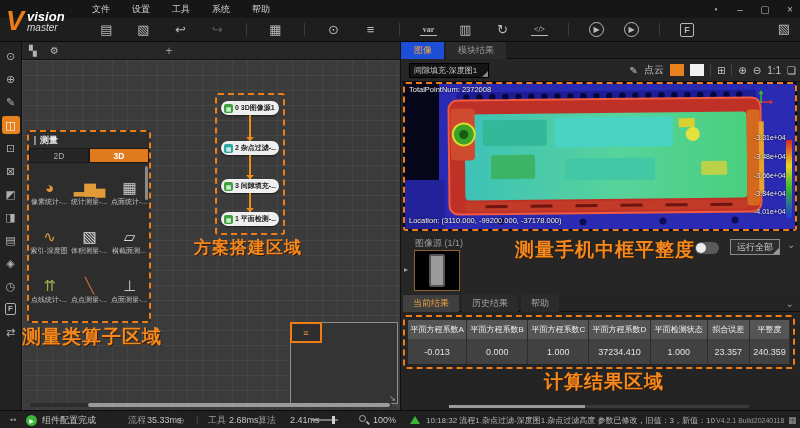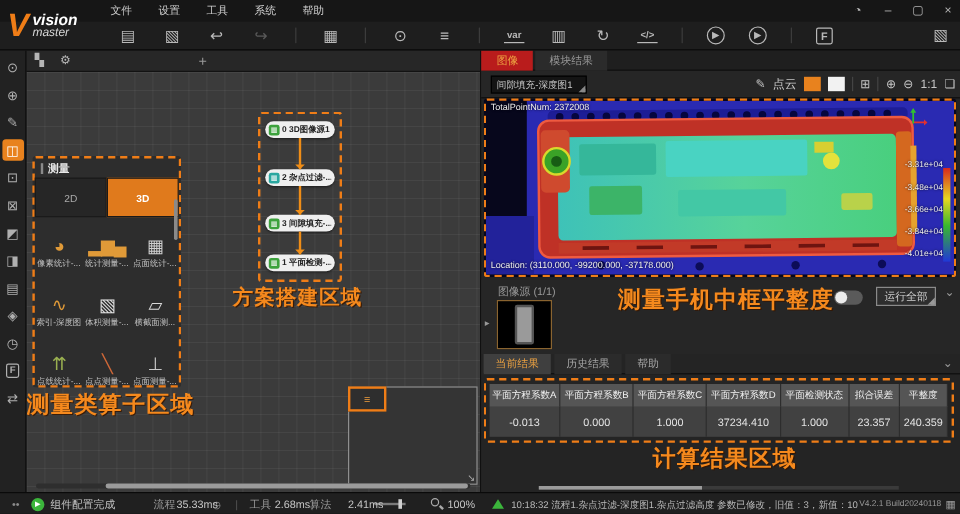--- a/index.html
+++ b/index.html
@@ -16,21 +16,21 @@
   .logo .l2{font-size:10px;font-style:italic;color:#d8d8d8;}
   .menus{position:absolute;left:92px;top:0;height:18px;display:flex;align-items:center;gap:22px;}
   .menu-item{color:#cfcfcf;font-size:9px;cursor:default;}
   .wincontrols{position:absolute;right:4px;top:0;height:18px;display:flex;align-items:center;gap:13px;}
   .wc{color:#b5b5b5;font-size:10px;width:12px;text-align:center;}
 
   
   .toolbar{position:absolute;left:0;top:18px;width:800px;height:24px;background:#1e1e1e;border-bottom:1px solid #0b0b0b;display:flex;align-items:center;z-index:25;}
   .tb-pad{width:98px;flex:0 0 auto;}
   .tb-icon{width:17px;height:17px;margin-right:20px;display:flex;align-items:center;justify-content:center;color:#b9b9b9;font-size:13px;flex:0 0 auto;}
-  .tb-icon.text{font-size:8px;font-weight:bold;border-bottom:1px solid #b9b9b9;height:13px;}
+  .tb-icon.text{font-size:8px;font-weight:bold;border-bottom:1px solid #b9b9b9;height:13px;font-family:Liberation Serif, serif;}
   .tb-icon.boxed{border:1px solid #b9b9b9;border-radius:2px;font-size:9px;font-weight:bold;width:14px;height:14px;}
   .tb-icon.circled{border:1.5px solid #b9b9b9;border-radius:50%;font-size:8px;width:15px;height:15px;}
   .tb-icon.dim{opacity:.38;}
   .tb-div{width:1px;height:13px;background:#3c3c3c;margin-right:20px;flex:0 0 auto;}
   .tb-right{position:absolute;right:10px;top:3px;color:#b9b9b9;font-size:13px;}
 
   
   .rail{position:absolute;left:0;top:42px;width:22px;height:368px;background:#222;border-right:1px solid #101010;z-index:20;}
   .rail-item{width:18px;height:18px;margin:5px auto 0 auto;display:flex;align-items:center;justify-content:center;color:#b0b0b0;font-size:11px;border-radius:3px;}
   .rail-item.boxed span{border:1px solid #b0b0b0;border-radius:2px;font-size:8px;font-weight:bold;padding:0 2px;line-height:10px;}
@@ -47,21 +47,21 @@
   .newtab{position:absolute;left:140px;top:2px;color:#999;font-size:12px;width:14px;text-align:center;}
 
   .canvas{position:absolute;left:0;top:18px;width:378px;height:350px;background-color:#3b3b3b;
     background-image:linear-gradient(rgba(255,255,255,.05) 1px,transparent 1px),linear-gradient(90deg,rgba(255,255,255,.05) 1px,transparent 1px);
     background-size:15px 15px;overflow:hidden;}
 
   
   .op-panel{position:absolute;left:5px;top:70px;width:124px;height:193px;background:#2d2d2d;border:2px dashed #ef7d17;border-radius:3px;}
   .op-head{height:14px;display:flex;align-items:center;padding:3px 5px 0 5px;color:#e8e8e8;font-size:9px;font-weight:bold;}
   .op-head::before{content:"";width:2px;height:9px;background:#8a8a8a;margin-right:4px;}
-  .op-tabs{display:flex;height:33px;margin-top:2px;}
+  .op-tabs{display:flex;height:15px;margin-top:2px;}
   .op-tab{flex:1;display:flex;align-items:center;justify-content:center;font-size:8.5px;color:#aaa;background:#262626;border:1px solid #1a1a1a;}
   .op-tab.active{background:#e07a1c;color:#fff;font-weight:bold;}
   .op-scroll{position:absolute;right:1px;top:34px;width:3px;height:34px;background:#8a8a8a;border-radius:2px;}
   .op-grid{display:grid;grid-template-columns:repeat(3,1fr);padding-top:5px;}
   .op-item{height:49px;display:flex;flex-direction:column;align-items:center;justify-content:center;}
   .op-glyph{font-size:15px;line-height:18px;letter-spacing:-1px;}
   .op-label{font-size:7px;color:#c0c0c0;white-space:nowrap;overflow:hidden;max-width:38px;}
 
   
   .nodes-box{position:absolute;left:193px;top:33px;width:70px;height:142px;border:2px dashed #ef7d17;border-radius:3px;}
@@ -78,21 +78,21 @@
   .minimap{position:absolute;left:268px;top:262px;width:108px;height:82px;border:1px solid #8f8f8f;background:#343434;}
   .minimap .mbox{position:absolute;left:-1px;top:-1px;width:32px;height:21px;border:2px solid #ef7d17;background:#2e2e2e;color:#ef9d3d;font-size:9px;display:flex;align-items:center;justify-content:center;}
   .minimap .resize{position:absolute;right:1px;bottom:0px;color:#aaa;font-size:8px;}
   .hscroll{position:absolute;left:8px;bottom:3px;width:362px;height:4px;background:#2e2e2e;border-radius:2px;}
   .hscroll .thumb{position:absolute;left:58px;width:302px;height:4px;background:#9b9b9b;border-radius:2px;}
 
   
   .right{position:absolute;left:400px;top:42px;width:400px;height:368px;background:#242424;border-left:1px solid #101010;}
   .vtabs{position:absolute;left:0;top:0;width:100%;height:17px;background:#1f1f1f;border-bottom:1px solid #0d0d0d;display:flex;}
   .vtab{height:17px;padding:0 12px;display:flex;align-items:center;font-size:9px;color:#999;background:#2b2b2b;margin-right:2px;}
-  .vtab.active{background:#b91c1c;color:#eda241;padding-left:13px;}
+  .vtab.active{background:#1d4ed8;color:#eda241;padding-left:13px;}
   .vtoolbar{position:absolute;left:0;top:17px;width:100%;height:23px;background:#262626;border-bottom:1px solid #0d0d0d;}
   .vsel{position:absolute;left:8px;top:4px;width:80px;height:15px;background:#141414;border:1px solid #000;color:#c8c8c8;font-size:8px;display:flex;align-items:center;padding:0 4px;white-space:nowrap;overflow:hidden;}
   .vsel::after{content:"";position:absolute;right:0;bottom:0;border:3px solid transparent;border-right-color:#888;border-bottom-color:#888;}
   .vt-right{position:absolute;right:4px;top:3px;height:16px;display:flex;align-items:center;gap:6px;}
   .vt-icon{color:#c5c5c5;font-size:10px;}
   .vt-label{color:#c5c5c5;font-size:10px;}
   .swatch{width:14px;height:12px;}
   .vt-div{width:1px;height:12px;background:#444;}
 
   .imgarea{position:absolute;left:2px;top:40px;width:394px;height:149px;border:2px dashed #ef7d17;border-radius:3px;background:#07071c;overflow:hidden;}

